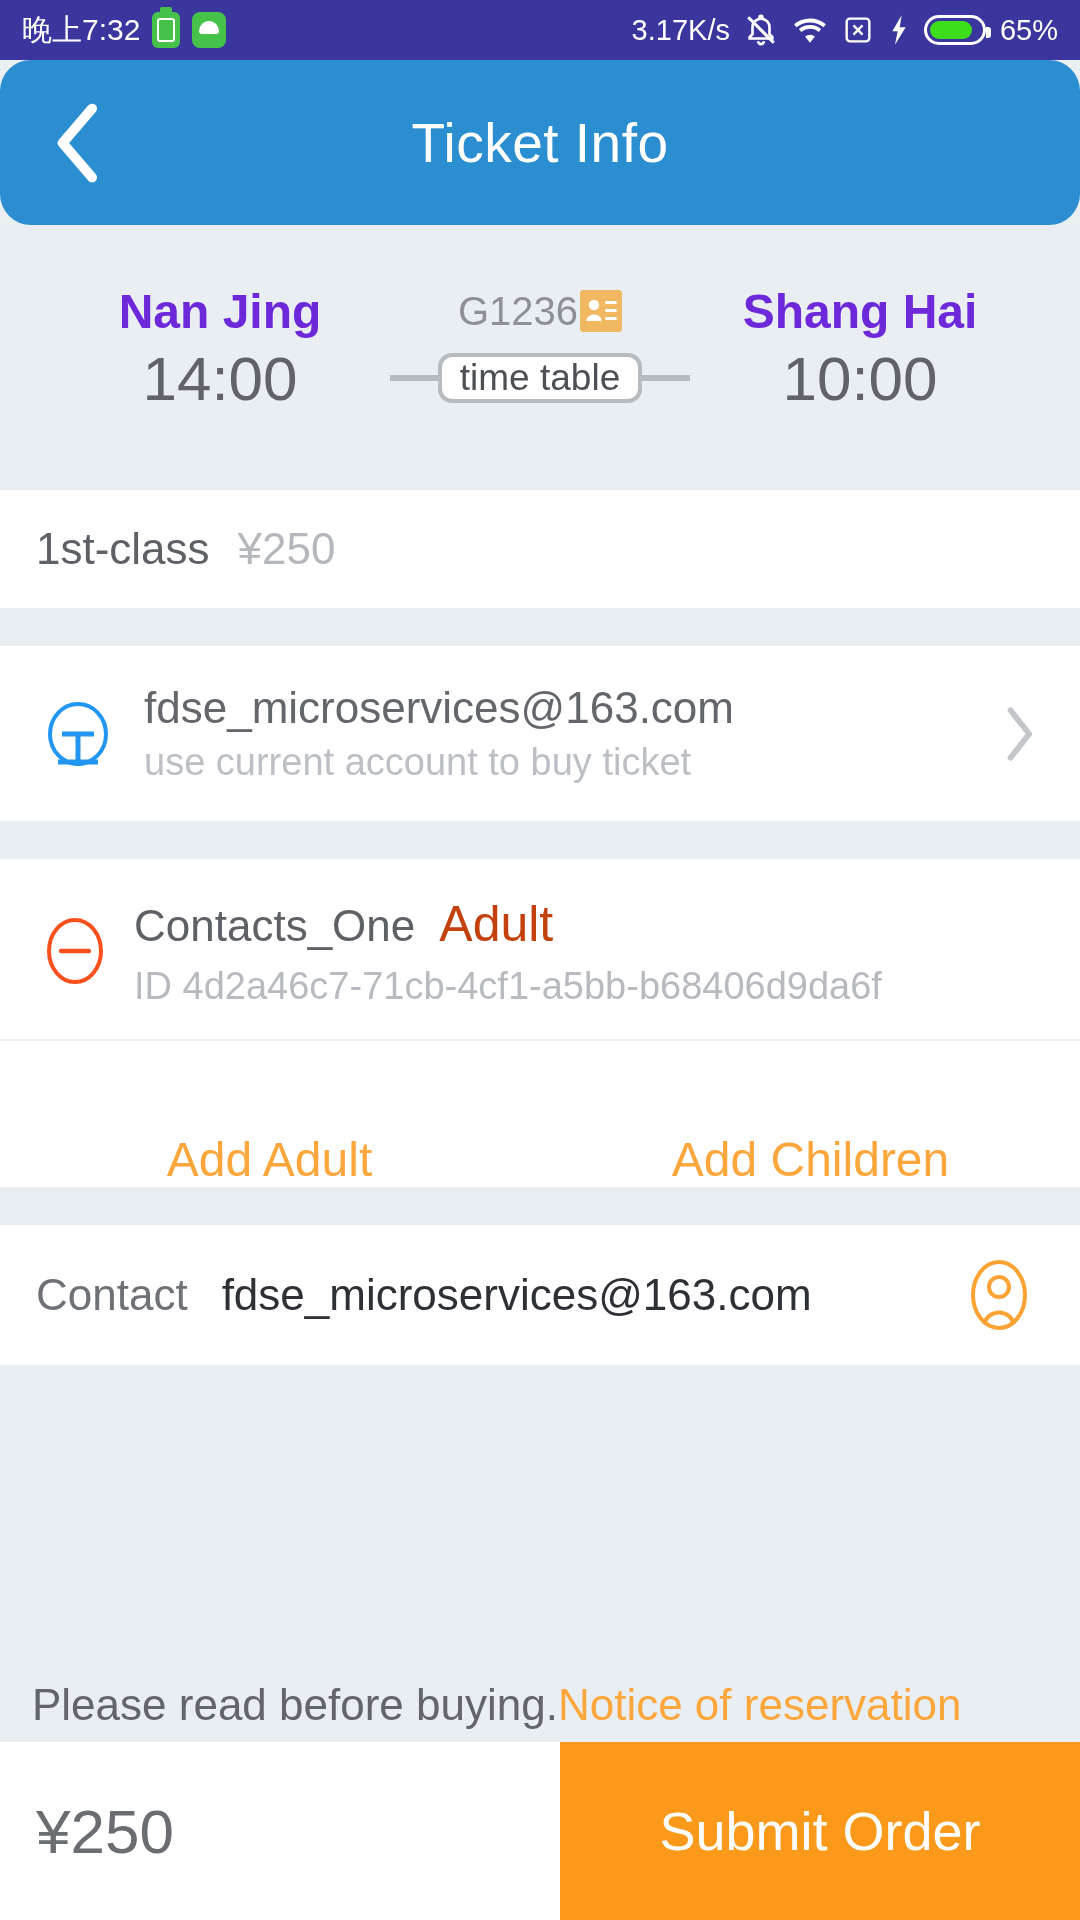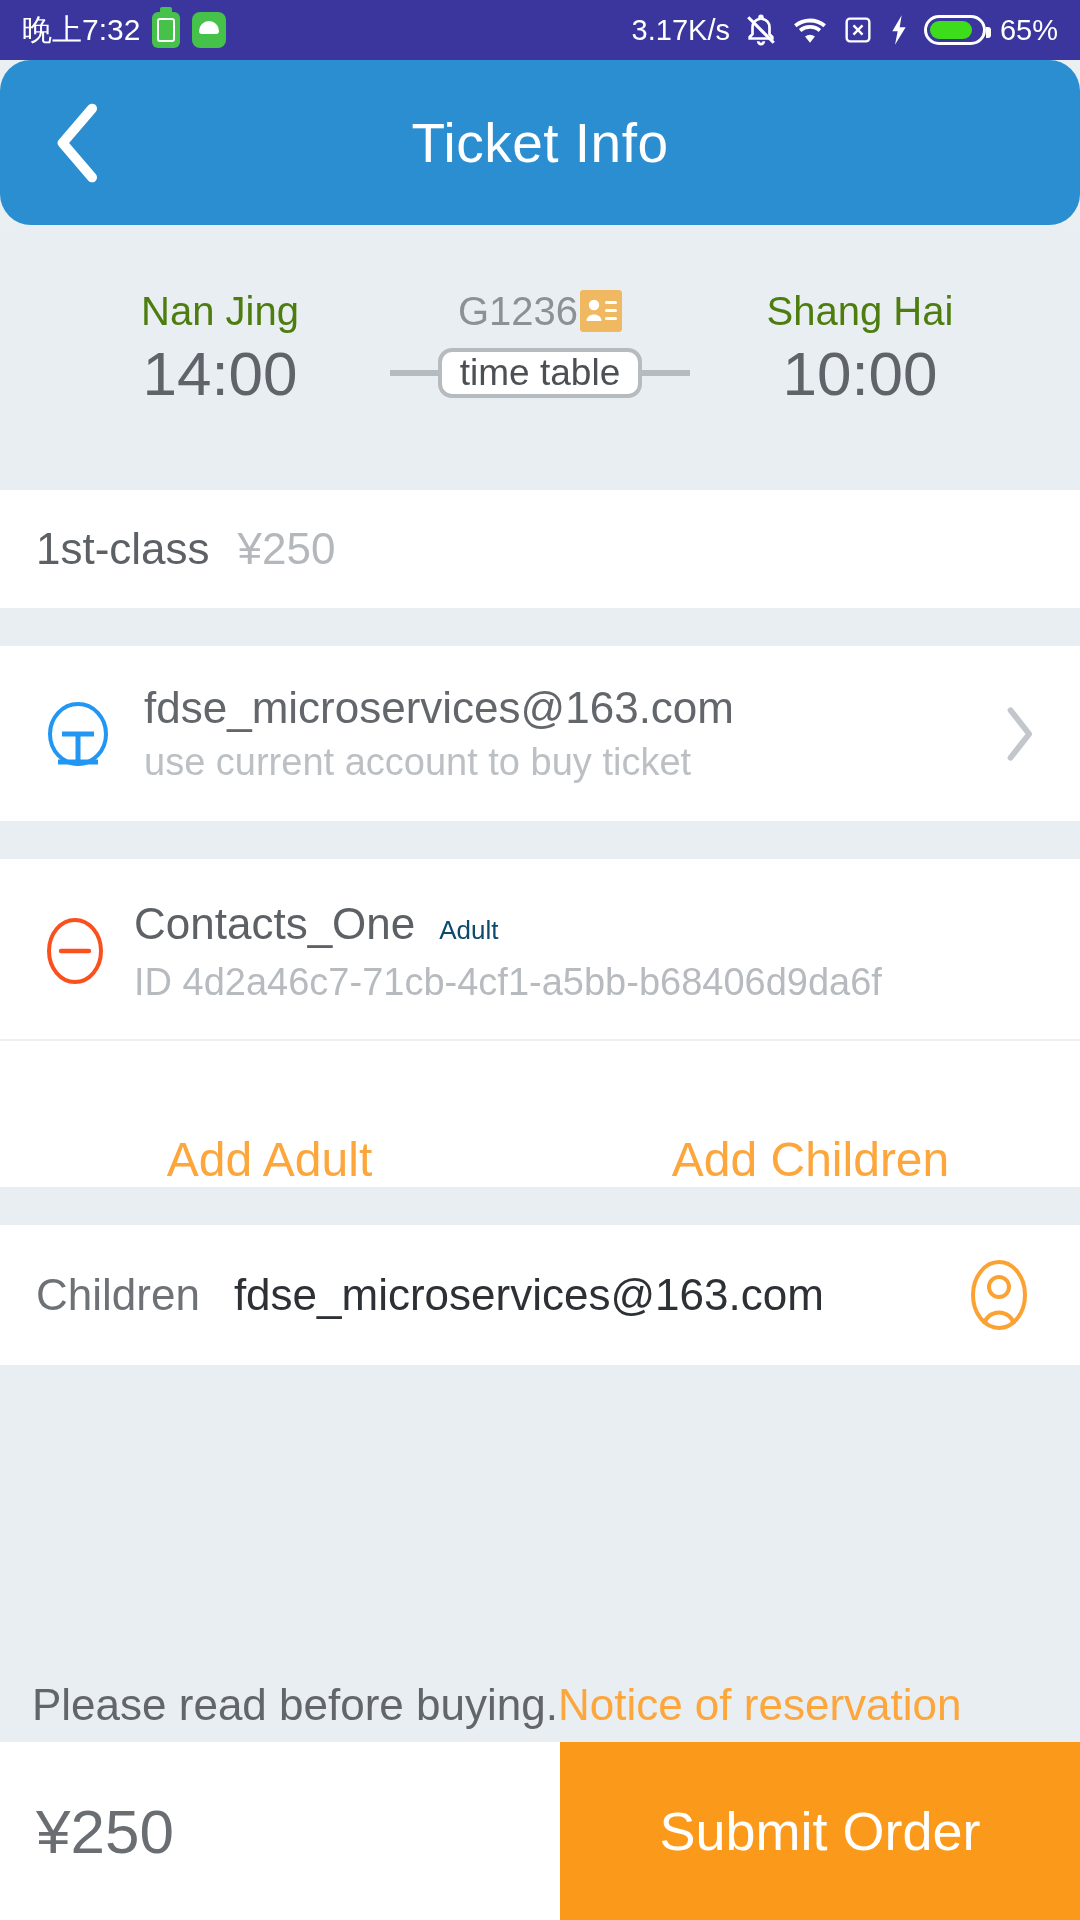--- a/index.html
+++ b/index.html
@@ -105,21 +105,21 @@
     display:flex; flex-direction:column;
     justify-content:center;
     padding:0 0 18px 0;
   }
   .trip-row1{
     display:flex; align-items:center;
     justify-content:space-between;
     padding:0 80px;
   }
   .trip-station-name{
-    font-size:40px; color:#4d7c0f; font-weight:400;
+    font-size:48px; color:#6d28d9; font-weight:700;
     width:280px;
   }
   .trip-station-name.left{ text-align:center; }
   .trip-station-name.right{ text-align:center; }
   .trip-train{
     display:flex; align-items:center; justify-content:center;
     width:280px; gap:0px;
   }
   .trip-train-no{
     font-size:40px; color:#8d9196;
@@ -194,21 +194,21 @@
     padding:4px 36px 0 40px;
   }
   .minus-icon{
     flex:0 0 70px; width:70px; height:70px;
     display:flex; align-items:center; justify-content:center;
     margin-right:24px; cursor:pointer;
   }
   .passenger-text{ display:flex; flex-direction:column; gap:12px; }
   .passenger-line1{ display:flex; align-items:baseline; gap:24px; }
   .passenger-name{ font-size:44px; color:#5d6165; }
-  .passenger-type{ font-size:26px; color:#0c4a6e; }
+  .passenger-type{ font-size:50px; color:#c2410c; }
   .passenger-id{ font-size:38px; color:#b7bbbf; }
 
   
   .add-row{
     flex:0 0 148px;
     background:#ffffff;
     display:flex; align-items:flex-end;
     border-top:2px solid #eceff1;
   }
   .add-btn{
@@ -413,21 +413,21 @@
 
   <div class="add-row">
     <div class="add-btn">Add Adult</div>
     <div class="add-divider"></div>
     <div class="add-btn">Add Children</div>
   </div>
 
   <div class="spacer"></div>
 
   <div class="contact-row">
-    <span class="contact-label">Children</span>
+    <span class="contact-label">Contact</span>
     <span class="contact-value">fdse_microservices@163.com</span>
     <span class="contact-person-icon">
       <svg width="74" height="78" viewBox="0 0 74 78">
         <ellipse cx="37" cy="39" rx="26" ry="33" fill="none" stroke="#fba233" stroke-width="4"></ellipse>
         <circle cx="37" cy="31" r="10" fill="none" stroke="#fba233" stroke-width="4"></circle>
         <path d="M22 68a15.5 15.5 0 0 1 30 0" fill="none" stroke="#fba233" stroke-width="4"></path>
       </svg>
     </span>
   </div>
 

